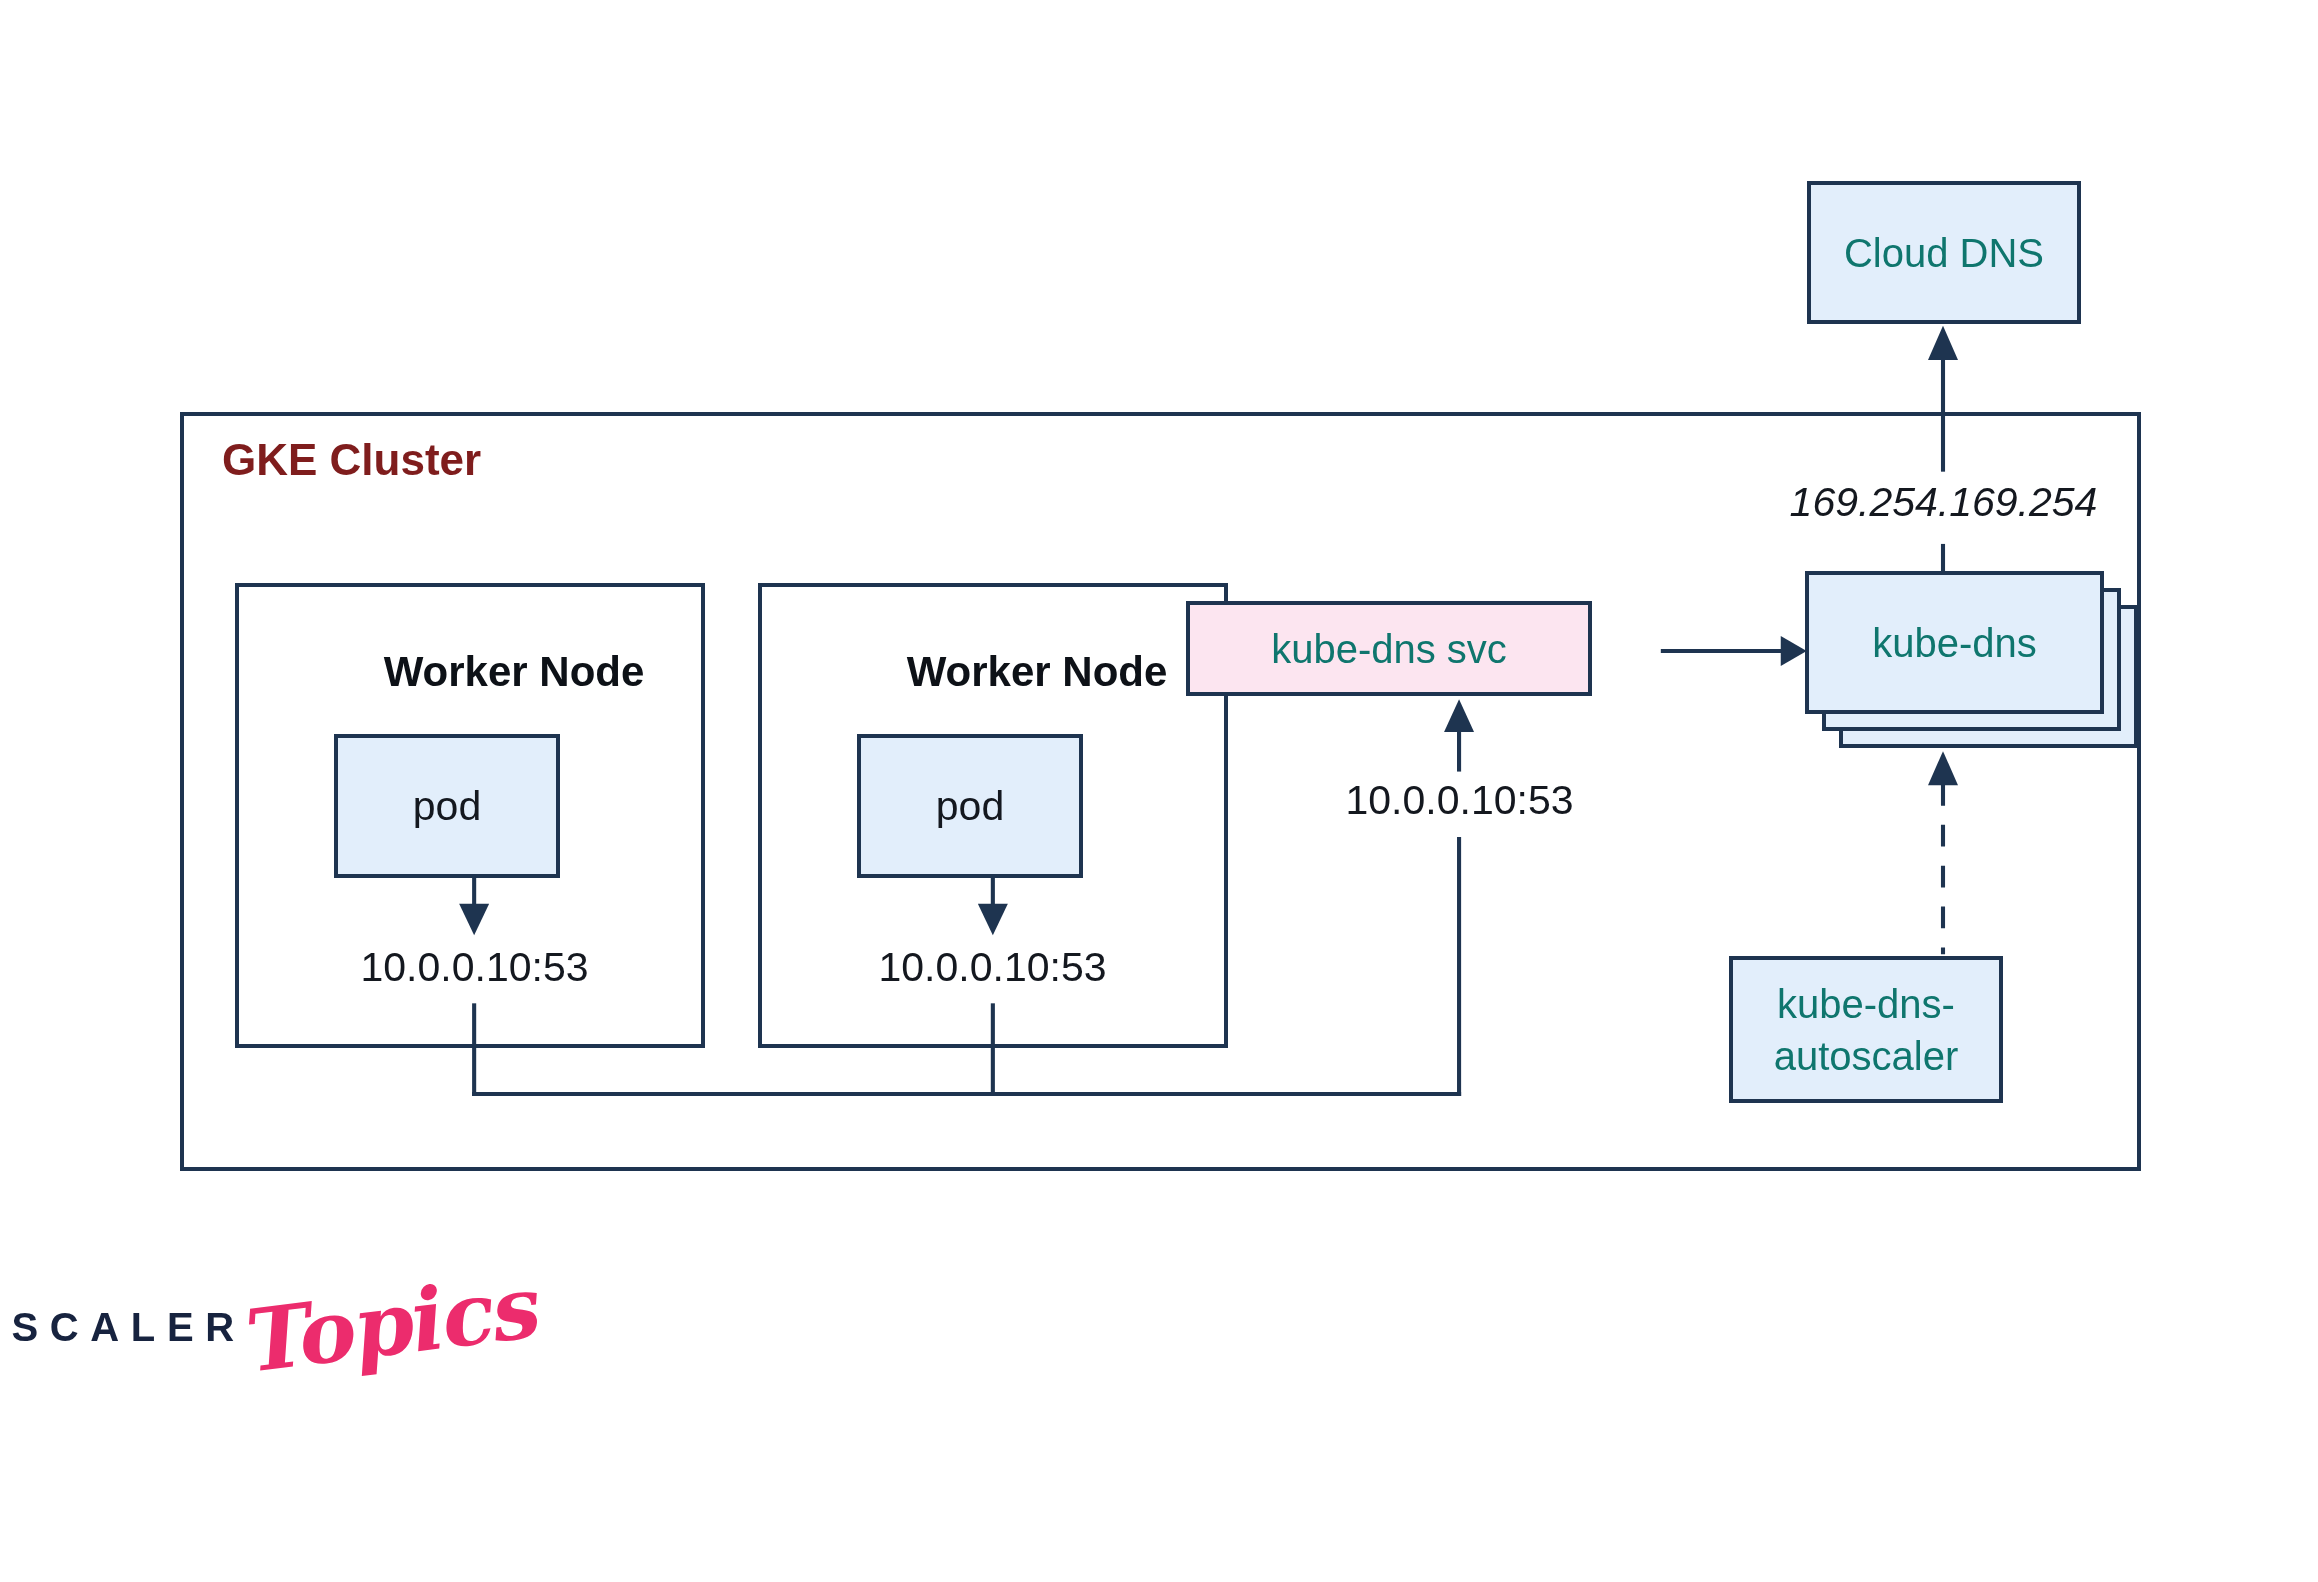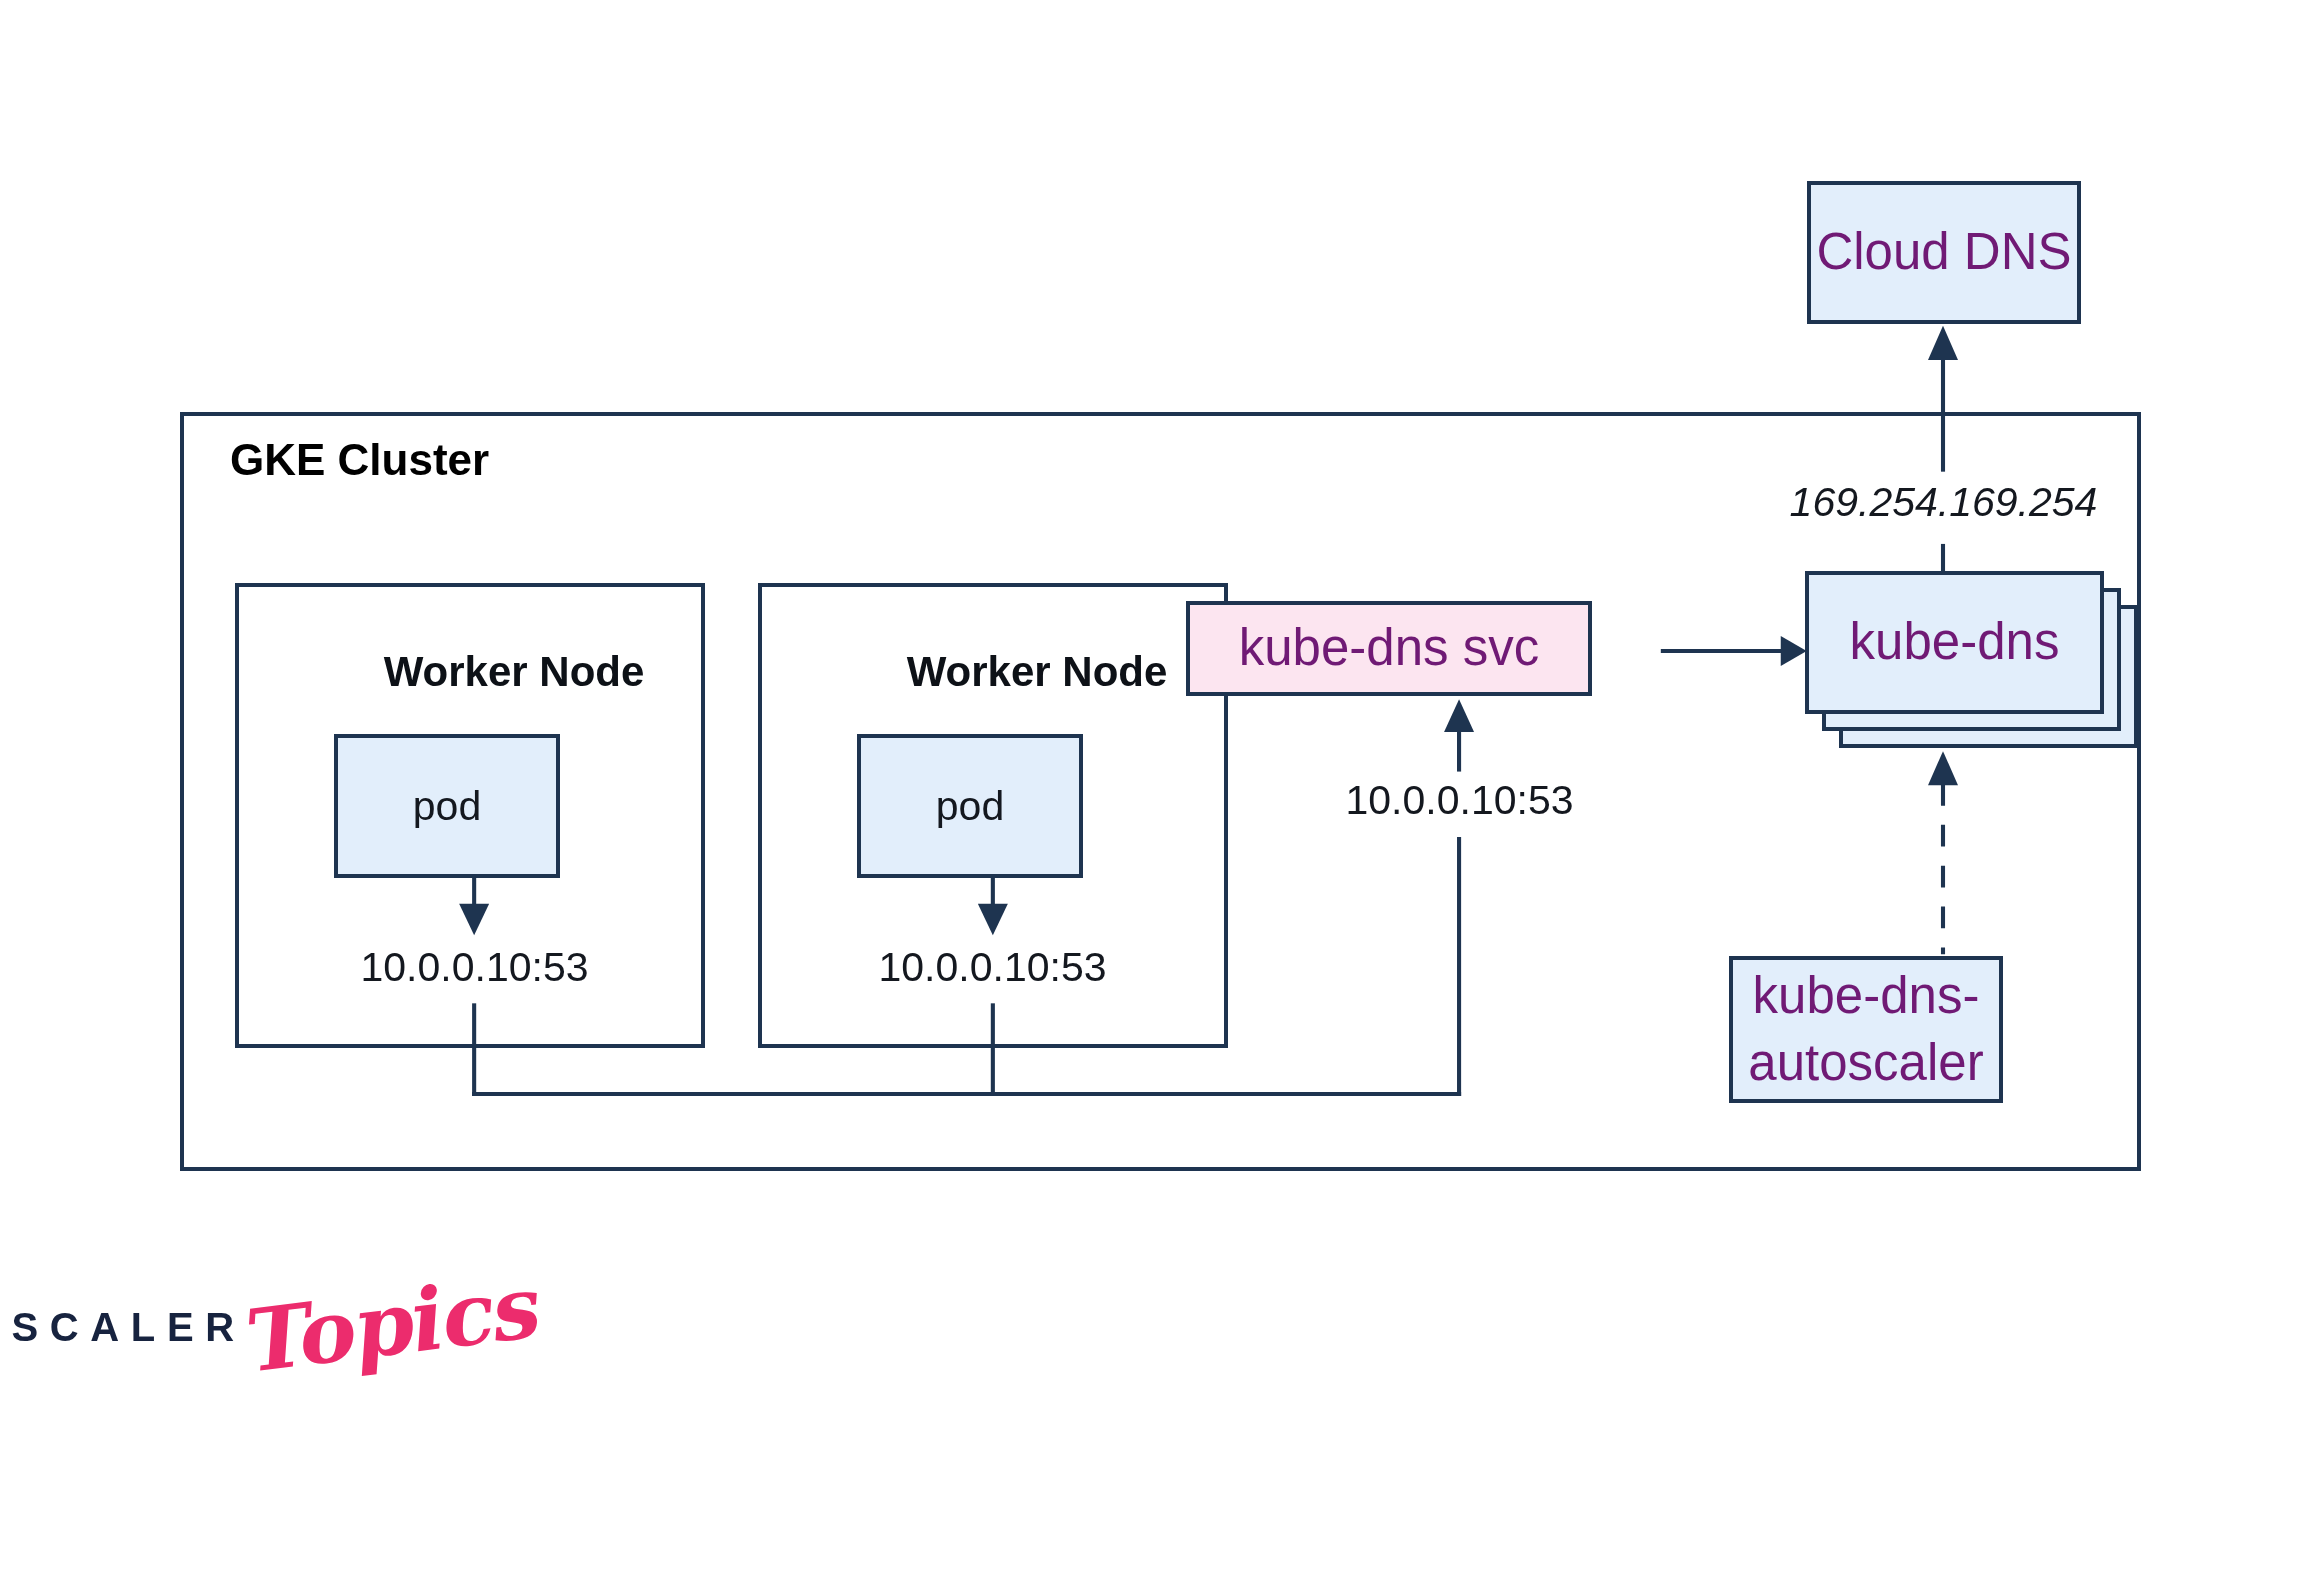--- a/index.html
+++ b/index.html
@@ -13,29 +13,29 @@
   .box{
     position:absolute;
     box-sizing:border-box;
     display:flex;align-items:center;justify-content:center;
     text-align:center;
   }
   .navy-border{border:4.8px solid #1e3450;}
   .blue{background:#e2eefb;}
   .pink{background:#fce5f0;}
   .box-label{
-    font-size:51px;color:#701a75;line-height:1.3;
+    font-size:40px;color:#0f766e;line-height:1.3;
   }
   .gke{
     position:absolute;left:180px;top:412px;width:1961px;height:759px;
     box-sizing:border-box;border:4.8px solid #1e3450;background:transparent;
   }
   .gke-label{
     position:absolute;left:222px;top:435px;
-    font-size:44px;font-weight:700;color:#000000;margin-left:8px;
+    font-size:44px;font-weight:700;color:#7f1d1d;
   }
   .worker{
     position:absolute;top:583px;width:470px;height:465px;
     box-sizing:border-box;border:4.1px solid #1e3450;
   }
   .worker-title{
     position:absolute;top:61px;left:0;width:100%;
     text-align:center;font-size:42px;font-weight:700;color:#0d1117;padding-left:44px;
   }
   .pod{

